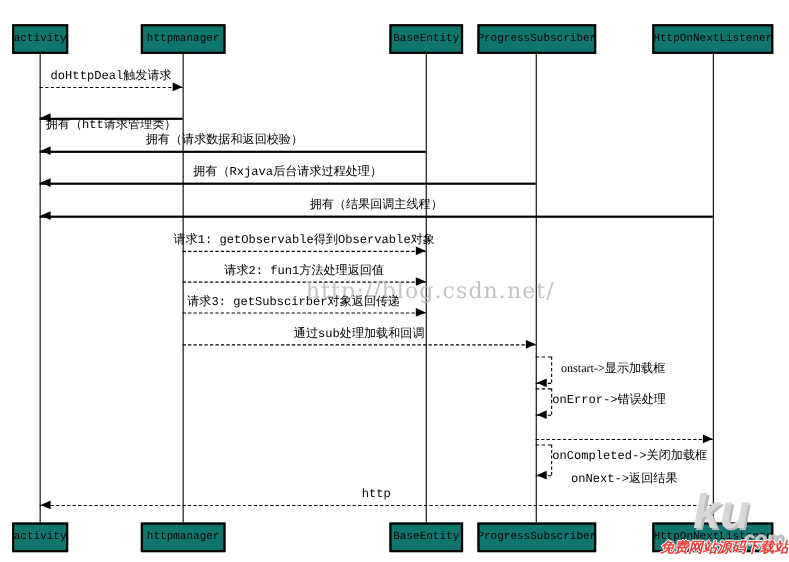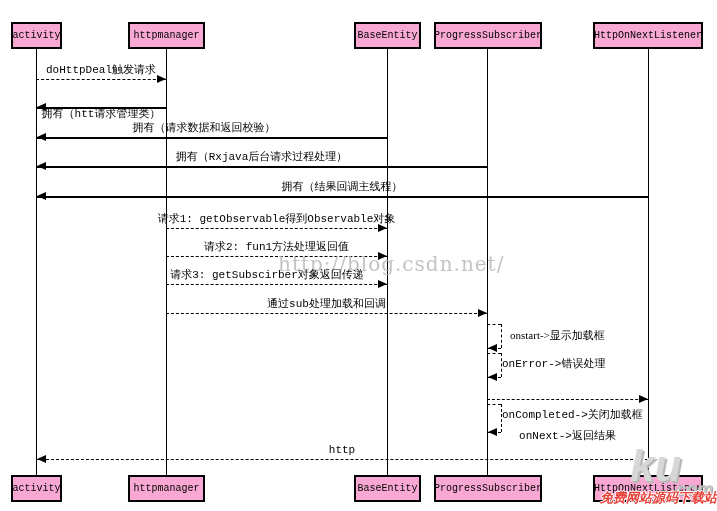--- a/index.html
+++ b/index.html
@@ -1,21 +1,21 @@
 <!DOCTYPE html>
 <html><head>
 <meta charset="utf-8">
 <style>
   html,body{margin:0;padding:0;background:#fff;}
   #stage{
     position:relative;width:717px;height:511px;background:#fff;overflow:hidden;
     font-family:"Liberation Mono","DejaVu Sans Mono",monospace;color:#000;
   }
   .pbox{
-    position:absolute;height:27px;box-sizing:border-box;border:2px solid #000;background:#f9a8d4;
+    position:absolute;height:27px;box-sizing:border-box;border:2px solid #000;background:#0f766e;
     display:flex;align-items:center;justify-content:center;
     font-size:10px;letter-spacing:0;white-space:nowrap;overflow:hidden;z-index:4;
   }
   .lifeline{position:absolute;width:1px;background:#000;z-index:1;}
   .mline{position:absolute;height:0;z-index:2;}
   .mline.solid{border-top:2px solid #000;}
   .mline.dashed{border-top:1px dashed #000;}
   .vdash{position:absolute;width:0;border-left:1px dashed #000;z-index:2;}
   .ah{position:absolute;width:0;height:0;z-index:3;}
   .ah.right{border-left:9px solid #000;border-top:4px solid transparent;border-bottom:4px solid transparent;}

